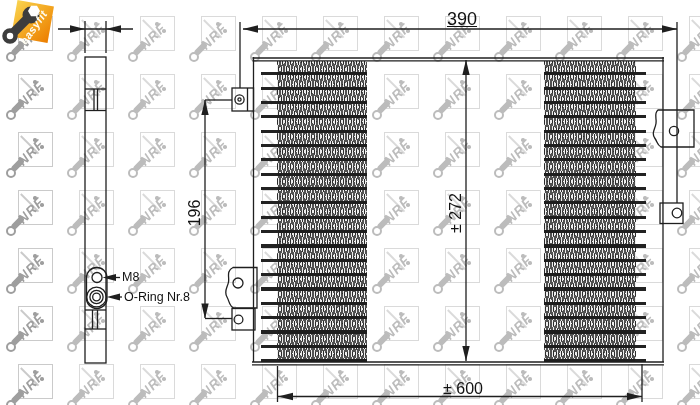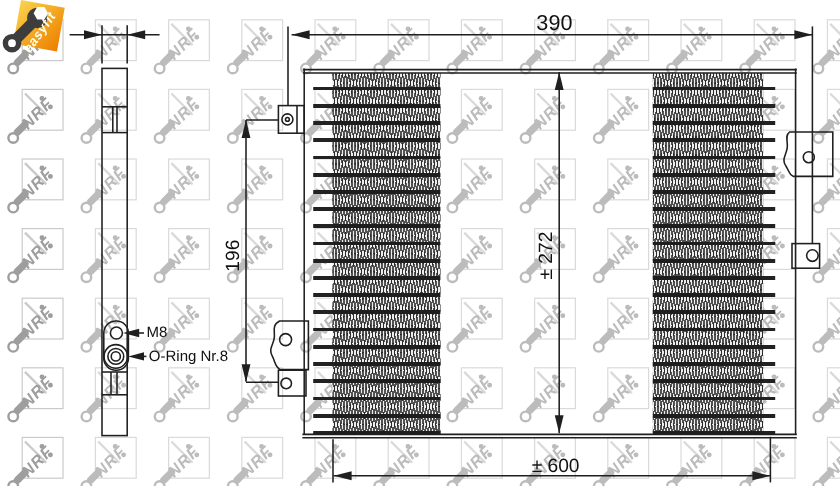--- a/index.html
+++ b/index.html
@@ -891,21 +891,21 @@
 
     <g>
       <line x1="277.5" y1="366" x2="277.5" y2="402"></line>
       <line x1="642" y1="364" x2="642" y2="402"></line>
       <line x1="278" y1="396.5" x2="642" y2="396.5"></line>
       <polygon points="278,396.5 293,392.7 293,400.3"></polygon>
       <polygon points="642,396.5 627,392.7 627,400.3"></polygon>
     </g>
   </svg>
 
-  <div class="dim" style="left:427px;top:9px;width:70px;">390</div>
+  <div class="dim" style="left:427px;top:9px;width:70px;text-decoration:underline;">390</div>
   <div class="dim small rot" style="left:165px;top:204px;width:60px;">196</div>
   <div class="dim small rot" style="left:426px;top:204px;width:60px;">± 272</div>
   <div class="dim small" style="left:428px;top:380px;width:70px;">± 600</div>
   <div class="dim tiny" style="left:122px;top:270px;">M8</div>
   <div class="dim tiny" style="left:124px;top:290px;">O-Ring Nr.8</div>
 
   <div class="badge">
     <div class="badge-square"></div>
     <svg class="badge-wrench" width="64" height="64" viewBox="0 0 64 64">
       <line x1="13" y1="33" x2="29" y2="17" stroke="#3d3d3d" stroke-width="9" stroke-linecap="round"></line>

